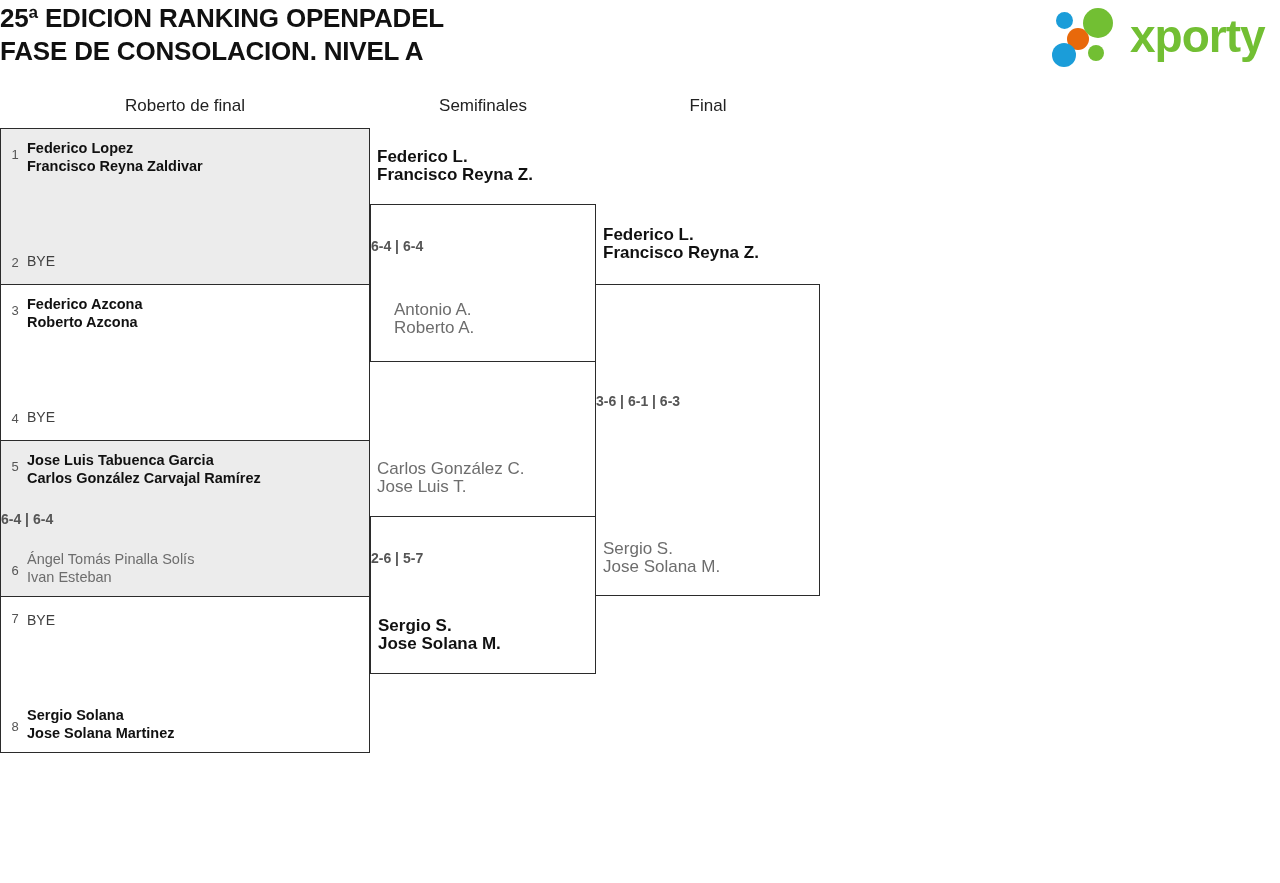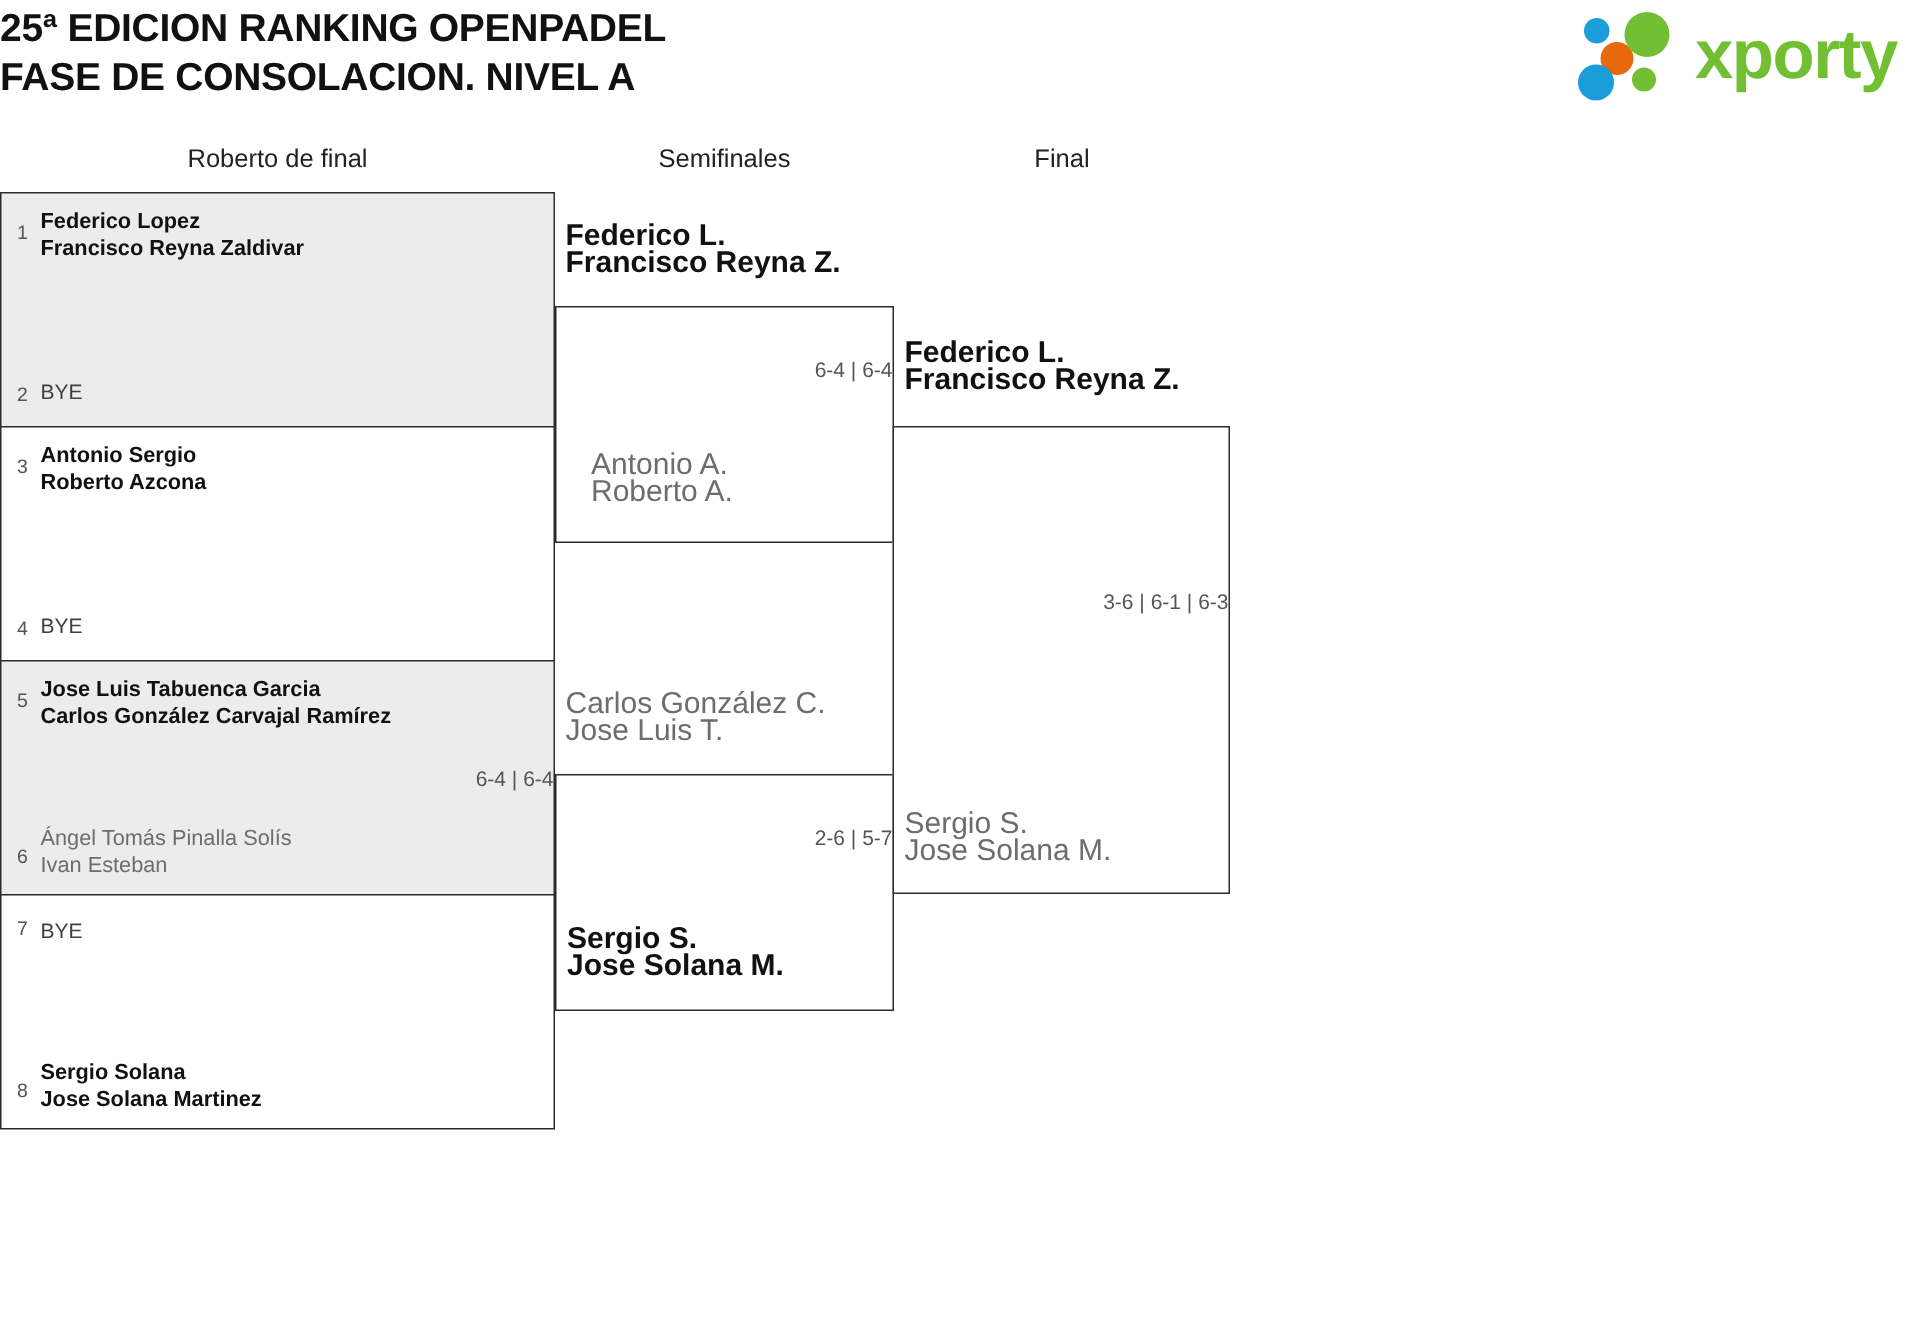--- a/index.html
+++ b/index.html
@@ -60,27 +60,27 @@
   .qf .t-top{top:10px;}
   .qf .t-bot{bottom:10px;}
   .qf .s-top{top:18px;}
   .qf .s-bot{bottom:18px;}
   .qf .t-top.single{top:14px;}
   .qf .t-bot.single{bottom:14px;}
   .qf .s-top.single{top:14px;}
   .qf .s-bot.single{bottom:14px;}
 
   .score{
-    position:absolute;left:0;right:0;text-align:right;
-    font-size:14px;color:#555;white-space:nowrap;
+    position:absolute;left:0;right:0;text-align:left;
+    font-size:14px;color:#555;white-space:nowrap;font-weight:bold;
   }
 
   
   .adv{
-    position:absolute;font-size:20px;line-height:18px;white-space:nowrap;
+    position:absolute;font-size:17px;line-height:18px;white-space:nowrap;
   }
 
   .sf{width:226px;left:370px;}
   .fin{width:225px;left:595px;}
 </style>
 </head>
 <body>
 
 <div class="stage">
 
@@ -110,21 +110,21 @@
     </div>
     <span class="seed s-bot single">2</span>
     <div class="team t-bot single bye">
       <div class="ln">BYE</div>
     </div>
   </div>
 
   <div class="box qf plain" style="top:284px;">
     <span class="seed s-top">3</span>
     <div class="team t-top win">
-      <div class="ln">Antonio Sergio</div>
+      <div class="ln">Federico Azcona</div>
       <div class="ln">Roberto Azcona</div>
     </div>
     <span class="seed s-bot single">4</span>
     <div class="team t-bot single bye">
       <div class="ln">BYE</div>
     </div>
   </div>
 
   <div class="box qf shaded" style="top:440px;">
     <span class="seed s-top">5</span>

